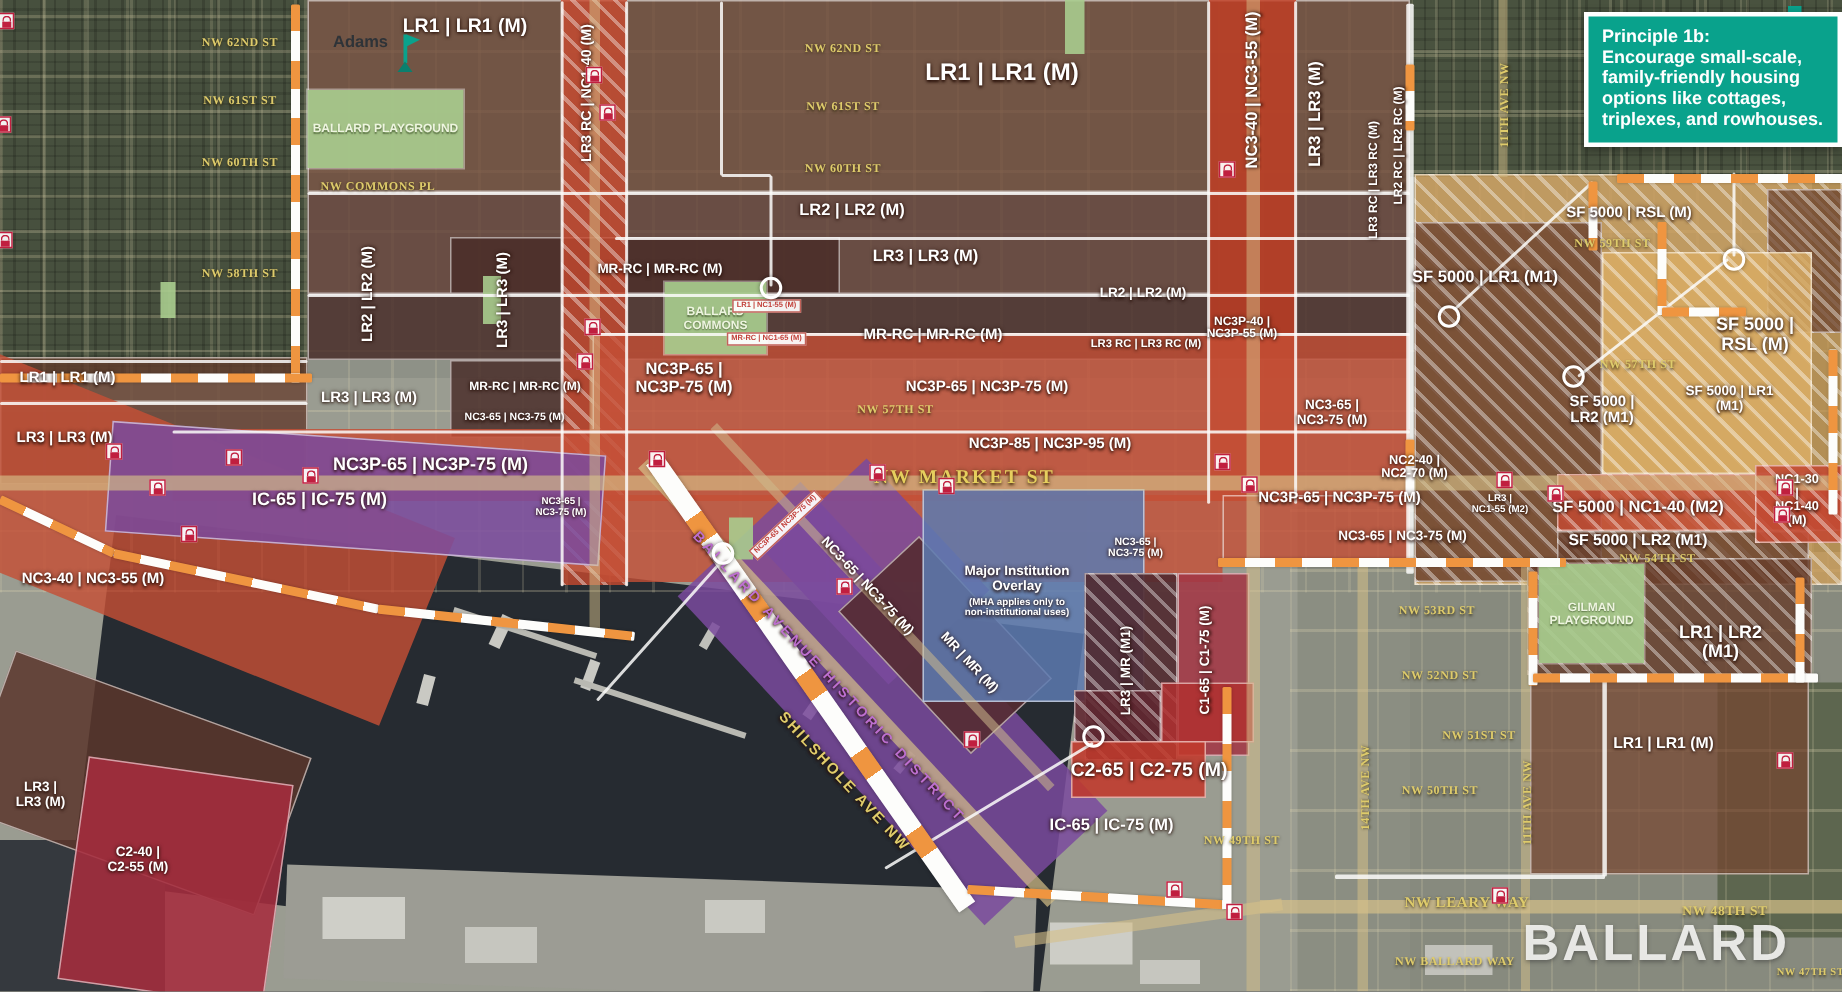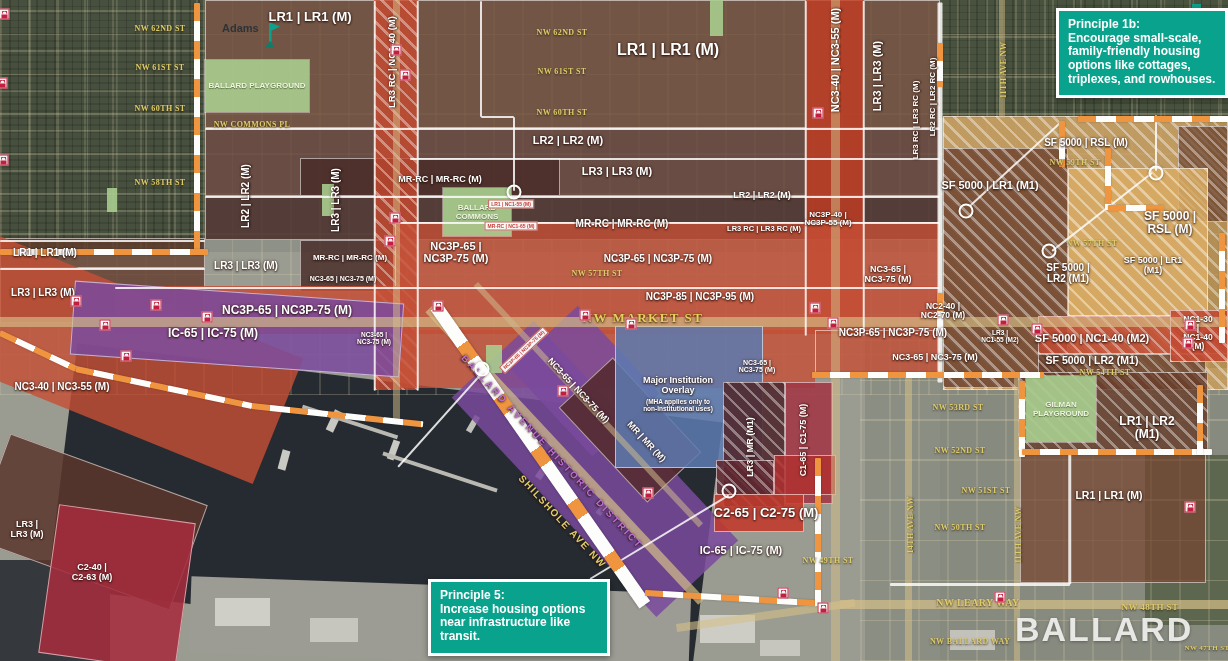--- a/index.html
+++ b/index.html
@@ -243,21 +243,21 @@
       <div class="zl" style="left: 751px; top: 447px; font-size: 9px; transform: translate(-50%, -50%) rotate(-90deg);">LR3 | MR (M1)</div>
       <div class="zl" style="left: 804px; top: 440px; font-size: 9px; transform: translate(-50%, -50%) rotate(-90deg);">C1-65 | C1-75 (M)</div>
       <div class="zl" style="left: 757px; top: 366px; font-size: 7px; transform: translate(-50%, -50%) rotate(0deg);">NC3-65 |
 NC3-75 (M)</div>
       <div class="zl" style="left: 766px; top: 513px; font-size: 13px; transform: translate(-50%, -50%) rotate(0deg);">C2-65 | C2-75 (M)</div>
       <div class="zl" style="left: 741px; top: 551px; font-size: 11px; transform: translate(-50%, -50%) rotate(0deg);">IC-65 | IC-75 (M)</div>
       <div class="zl" style="left: 62px; top: 387px; font-size: 10px; transform: translate(-50%, -50%) rotate(0deg);">NC3-40 | NC3-55 (M)</div>
       <div class="zl" style="left: 27px; top: 530px; font-size: 9px; transform: translate(-50%, -50%) rotate(0deg);">LR3 |
 LR3 (M)</div>
       <div class="zl" style="left: 92px; top: 573px; font-size: 9px; transform: translate(-50%, -50%) rotate(0deg);">C2-40 |
-C2-63 (M)</div>
+C2-55 (M)</div>
       <div class="zl" style="left: 1147px; top: 428px; font-size: 12px; transform: translate(-50%, -50%) rotate(0deg);">LR1 | LR2 (M1)</div>
       <div class="zl" style="left: 1109px; top: 496px; font-size: 10.5px; transform: translate(-50%, -50%) rotate(0deg);">LR1 | LR1 (M)</div>
       <div class="zl" style="left: 552px; top: 452px; font-size: 9.5px; transform: translate(-50%, -50%) rotate(47deg); color: rgb(189, 111, 208); letter-spacing: 2.5px;">BALLARD AVENUE HISTORIC DISTRICT</div>
       <div class="zl" style="left: 562px; top: 522px; font-size: 10px; transform: translate(-50%, -50%) rotate(47deg); color: rgb(224, 204, 106); letter-spacing: 1.5px;">SHILSHOLE AVE NW</div>
       <div class="zl chip" style="left: 524px; top: 350px; font-size: 5px; transform: translate(-50%, -50%) rotate(-43deg);">NC3P-65 | NC3P-75 (M)</div>
       <div class="zl chip" style="left: 511px; top: 204px; font-size: 5px; transform: translate(-50%, -50%) rotate(0deg);">LR1 | NC1-55 (M)</div>
       <div class="zl chip" style="left: 511px; top: 226px; font-size: 5px; transform: translate(-50%, -50%) rotate(0deg);">MR-RC | NC1-65 (M)</div>
       <div class="st" style="left: 160px; top: 28px; transform: translate(-50%, -50%) rotate(0deg);">NW 62ND ST</div>
       <div class="st" style="left: 562px; top: 32px; transform: translate(-50%, -50%) rotate(0deg);">NW 62ND ST</div>
       <div class="st" style="left: 160px; top: 67px; transform: translate(-50%, -50%) rotate(0deg);">NW 61ST ST</div>
@@ -329,17 +329,13 @@
       <path d="M3 26 L13 26 L8 19 Z" fill="#0b7f6e"></path>
     </svg>
   </div>
 
   <div class="wm" id="wm" style="left: 1015px; top: 610px;">BALLARD</div>
 
   <div class="callout" id="co0" style="left: 1056px; top: 8px; width: 148px;">
     <span class="t">Principle 1b:</span>
     <span>Encourage small-scale, family-friendly housing options like cottages, triplexes, and rowhouses.</span>
   </div>
-  <div class="callout" id="co2" style="left: 428px; top: 579px; width: 158px;">
-    <span class="t">Principle 5:</span>
-    <span>Increase housing options near infrastructure like transit.</span>
-  </div>
 </div>
 
 </body></html>

